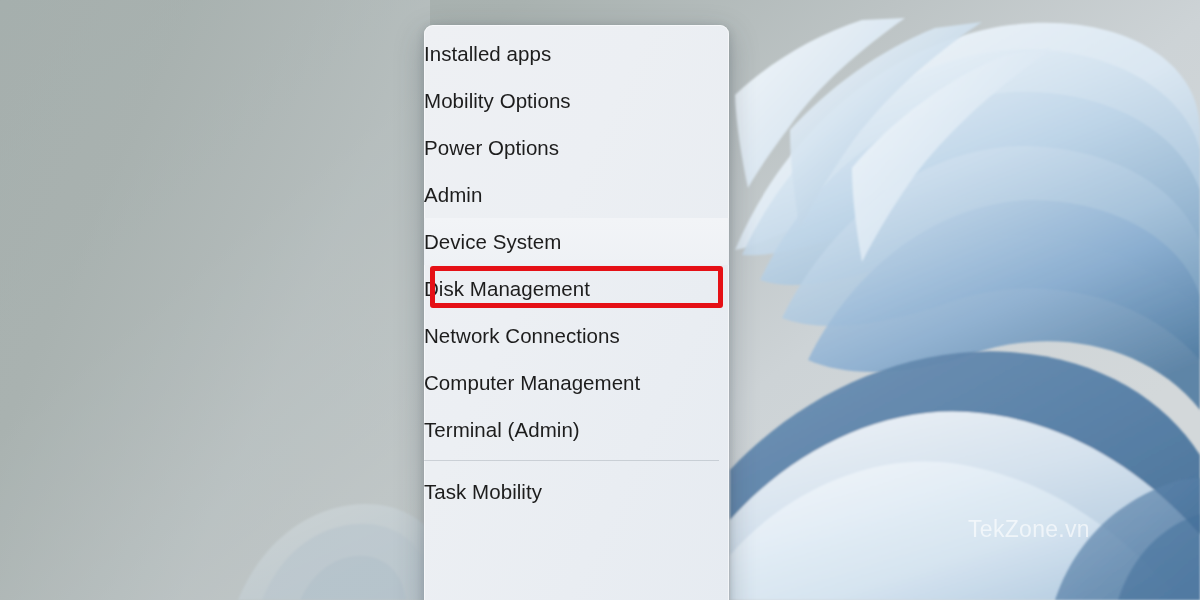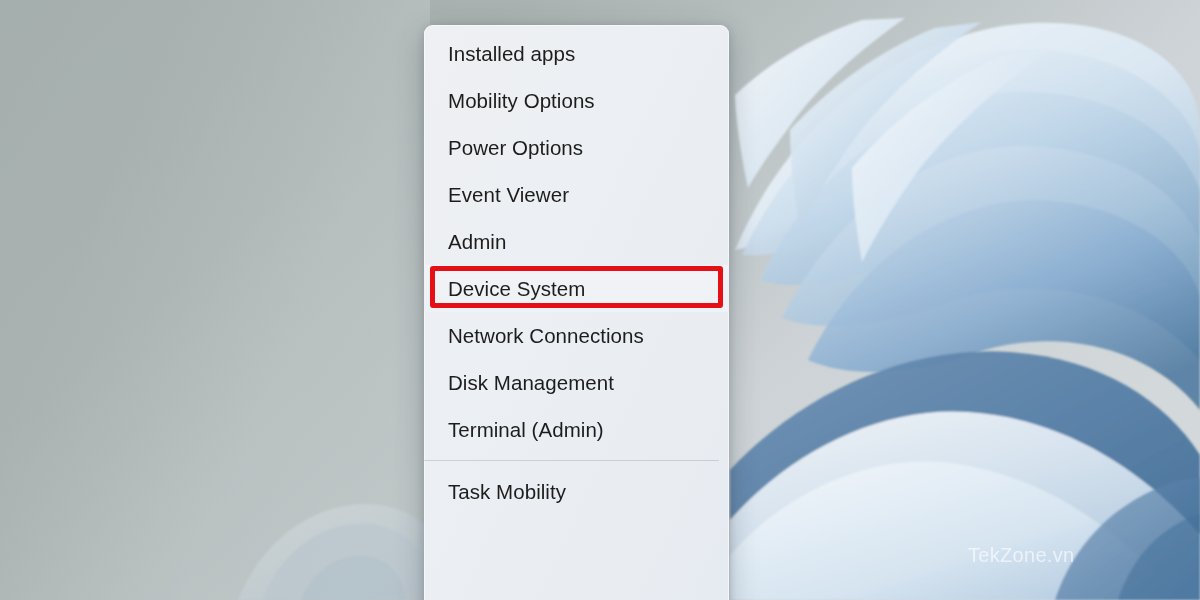--- a/index.html
+++ b/index.html
@@ -26,22 +26,22 @@
     inset: 0;
     width: 1200px;
     height: 600px;
     display: block;
   }
 
   
   #watermark {
     position: absolute;
     left: 968px;
-    top: 544px;
-    font-size: 20px;
+    top: 516px;
+    font-size: 23px;
     letter-spacing: 0.3px;
     color: rgba(255,255,255,0.62);
     font-family: "Liberation Sans", sans-serif;
     white-space: nowrap;
     pointer-events: none;
   }
 
   
   #power-menu {
     position: absolute;
@@ -58,21 +58,20 @@
       0 2px 8px rgba(40,50,60,0.18);
     overflow: hidden;
     padding-top: 5px;
   }
 
   .menu-item {
     position: relative;
     height: 47px;
     display: flex;
     align-items: center;
-    padding-left: 24px;
     font-size: 20.5px;
     font-weight: 400;
     color: #1d1d1d;
     letter-spacing: 0.05px;
     white-space: nowrap;
     cursor: default;
     text-align: right;
   }
 
   .menu-item.highlighted {
@@ -232,33 +231,33 @@
       <div class="menu-item">
         <span>Installed apps</span>
       </div>
       <div class="menu-item">
         <span>Mobility Options</span>
       </div>
       <div class="menu-item">
         <span>Power Options</span>
       </div>
       <div class="menu-item">
-        <span>Event Viewer</span>
-      </div>
-      <div class="menu-item">
         <span>Admin</span>
       </div>
       <div class="menu-item highlighted">
         <span>Device System</span>
       </div>
       <div class="menu-item">
+        <span>Disk Management</span>
+      </div>
+      <div class="menu-item">
         <span>Network Connections</span>
       </div>
       <div class="menu-item">
-        <span>Disk Management</span>
+        <span>Computer Management</span>
       </div>
       <div class="menu-item">
         <span>Terminal (Admin)</span>
       </div>
     </div>
 
     <div class="menu-divider"></div>
 
     <div class="menu-group">
       <div class="menu-item">

